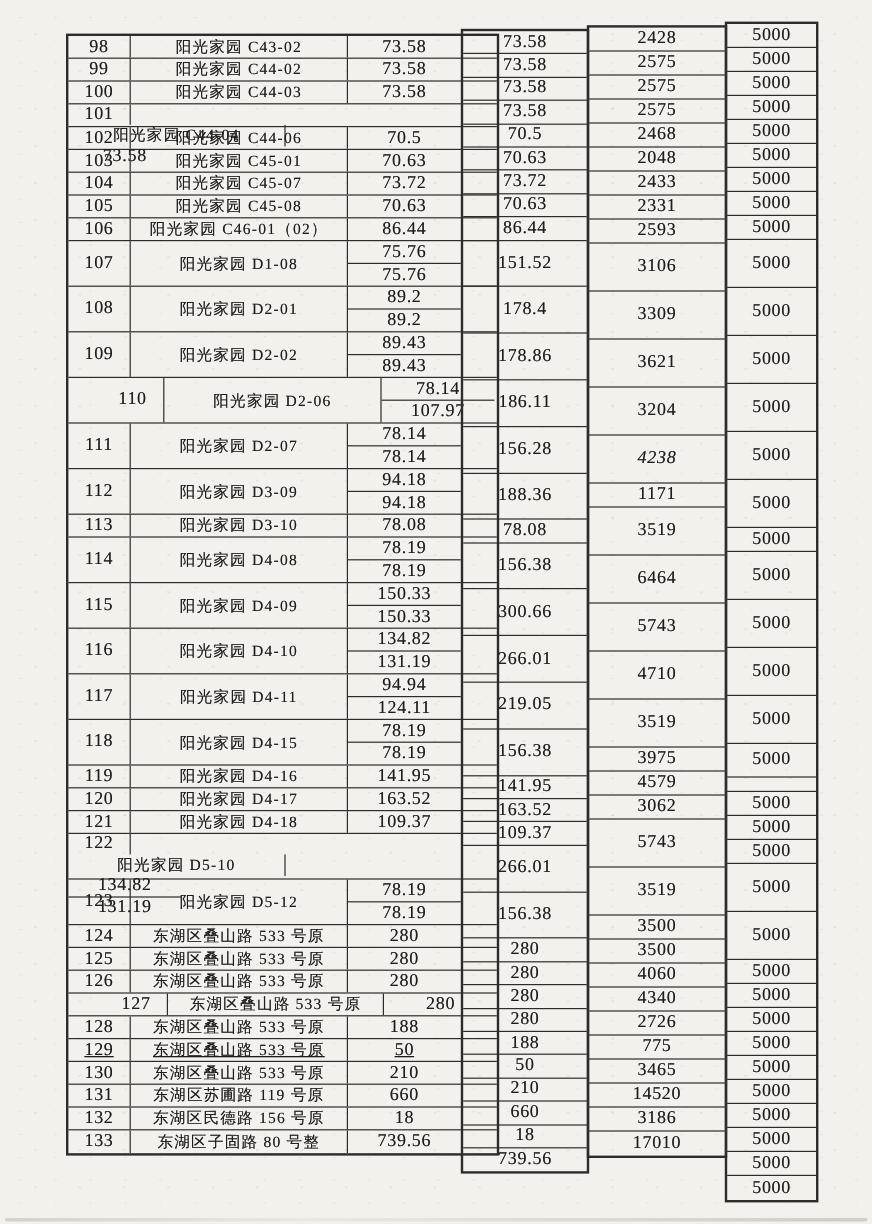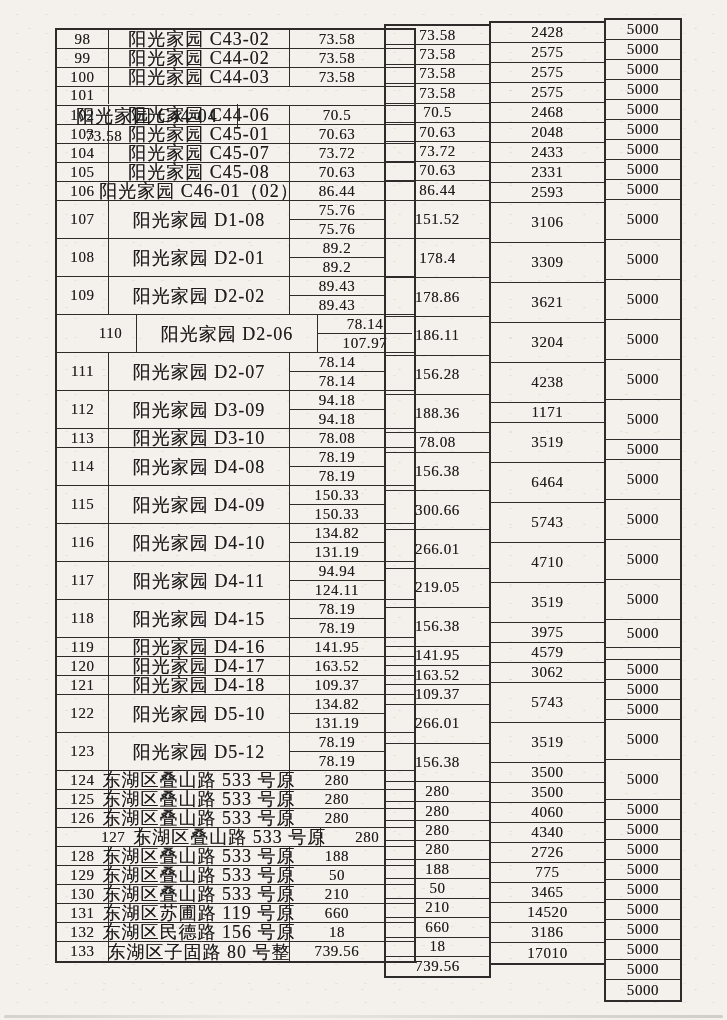--- a/index.html
+++ b/index.html
@@ -27,21 +27,21 @@
   .blk{position:absolute;box-sizing:border-box;border:2px solid #2e2c2a;}
   #leftBlk{left:55px;top:28px;width:361px;}
   #col4Blk{left:384px;top:24px;width:107px;}
   #col5Blk{left:489px;top:21px;width:117px;}
   #col6Blk{left:604px;top:18px;width:78px;}
 
   .lrow{display:flex;border-bottom:1.5px solid #2e2c2a;box-sizing:border-box;}
   .lrow:last-child{border-bottom:none;}
   .c{display:flex;align-items:center;justify-content:center;box-sizing:border-box;}
   .cNo{width:52px;border-right:1.5px solid #2e2c2a;font-size:14.5px;letter-spacing:.5px;}
-  .cName{width:181px;border-right:1.5px solid #2e2c2a;font-size:18px;letter-spacing:1px;white-space:nowrap;}
+  .cName{width:181px;border-right:1.5px solid #2e2c2a;font-size:13px;letter-spacing:1px;white-space:nowrap;}
   .cArea{width:94px;flex-direction:column;align-items:stretch;}
   .cArea .sub{flex:1;display:flex;align-items:center;justify-content:center;box-sizing:border-box;}
   .cArea .sub.divided{border-bottom:1.5px solid #2e2c2a;}
   .num{font-size:15px;letter-spacing:.6px;}
   .stack > div{border-bottom:1.5px solid #2e2c2a;display:flex;align-items:center;justify-content:center;box-sizing:border-box;}
   .stack > div:last-child{border-bottom:none;}
   .page *{text-shadow:0 0 .5px rgba(25,22,20,.55);}
 </style>
 </head>
 <body>
@@ -222,21 +222,21 @@
           <div class="sub num">163.52</div>
         </div>
       </div>
       <div class="lrow" style="height: 19px;">
         <div class="c cNo num">121</div>
         <div class="c cName">阳光家园 D4-18</div>
         <div class="c cArea">
           <div class="sub num">109.37</div>
         </div>
       </div>
-      <div class="lrow" style="height: 38px;">
+      <div class="lrow" style="height: 38px; flex-direction: column;">
         <div class="c cNo num">122</div>
         <div class="c cName">阳光家园 D5-10</div>
         <div class="c cArea">
           <div class="sub num divided">134.82</div>
           <div class="sub num">131.19</div>
         </div>
       </div>
       <div class="lrow" style="height: 38px;">
         <div class="c cNo num">123</div>
         <div class="c cName">阳光家园 D5-12</div>
@@ -273,21 +273,21 @@
           <div class="sub num">280</div>
         </div>
       </div>
       <div class="lrow" style="height: 19px;">
         <div class="c cNo num">128</div>
         <div class="c cName">东湖区叠山路 533 号原</div>
         <div class="c cArea">
           <div class="sub num">188</div>
         </div>
       </div>
-      <div class="lrow" style="height: 19px;">
+      <div class="lrow" style="height: 19px; text-decoration: underline;">
         <div class="c cNo num">129</div>
         <div class="c cName">东湖区叠山路 533 号原</div>
         <div class="c cArea">
           <div class="sub num">50</div>
         </div>
       </div>
       <div class="lrow" style="height: 19px;">
         <div class="c cNo num">130</div>
         <div class="c cName">东湖区叠山路 533 号原</div>
         <div class="c cArea">
@@ -361,21 +361,21 @@
       <div class="num" style="height: 20px;">2575</div>
       <div class="num" style="height: 20px;">2468</div>
       <div class="num" style="height: 20px;">2048</div>
       <div class="num" style="height: 20px;">2433</div>
       <div class="num" style="height: 20px;">2331</div>
       <div class="num" style="height: 20px;">2593</div>
       <div class="num" style="height: 40px;">3106</div>
       <div class="num" style="height: 40px;">3309</div>
       <div class="num" style="height: 40px;">3621</div>
       <div class="num" style="height: 40px;">3204</div>
-      <div class="num" style="height: 40px;">4238</div>
+      <div class="num" style="height: 40px; font-style: italic;">4238</div>
       <div class="num" style="height: 20px;">1171</div>
       <div class="num" style="height: 40px;">3519</div>
       <div class="num" style="height: 40px;">6464</div>
       <div class="num" style="height: 40px;">5743</div>
       <div class="num" style="height: 40px;">4710</div>
       <div class="num" style="height: 40px;">3519</div>
       <div class="num" style="height: 20px;">3975</div>
       <div class="num" style="height: 20px;">4579</div>
       <div class="num" style="height: 20px;">3062</div>
       <div class="num" style="height: 40px;">5743</div>

